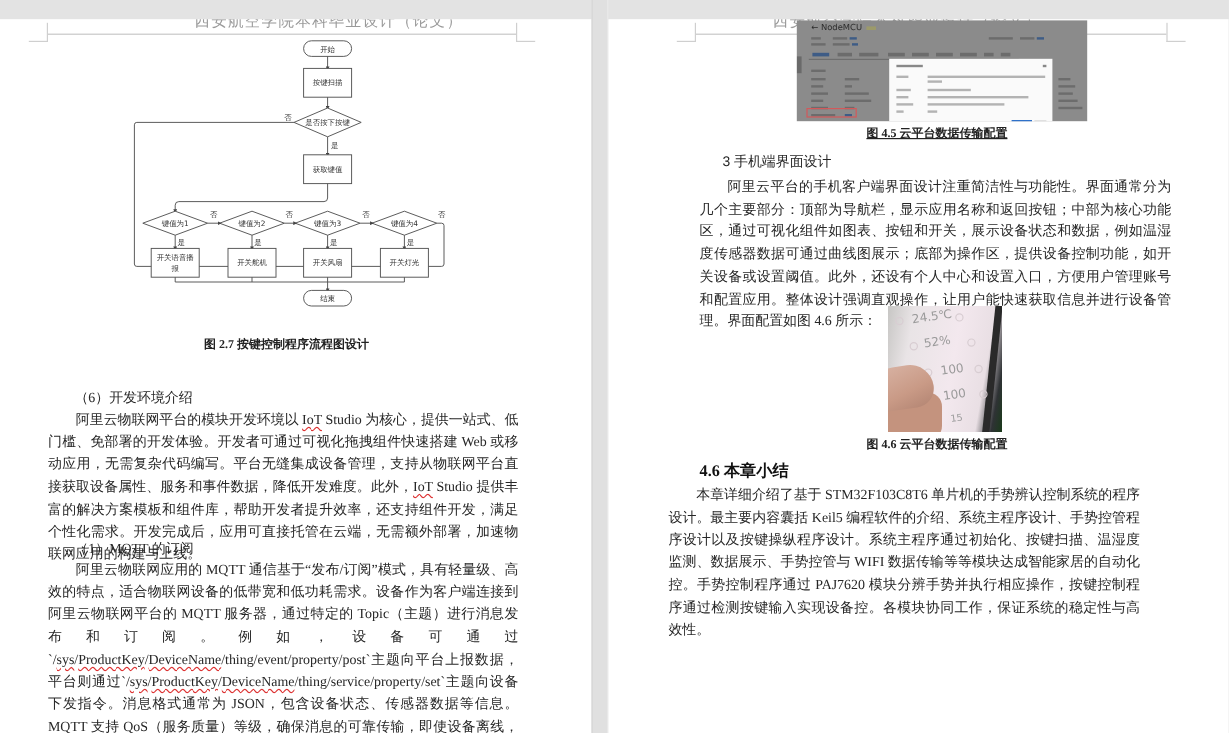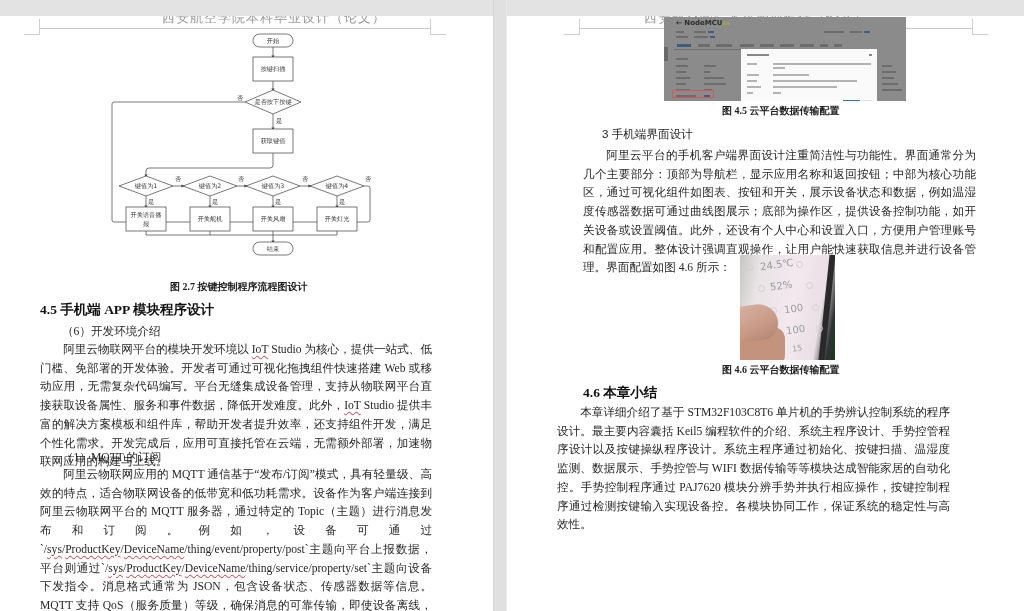--- a/index.html
+++ b/index.html
@@ -23,21 +23,21 @@
   .caption { position: absolute; font-weight: bold; font-size: 10px; color: #222; white-space: nowrap; text-align: center; }
   .sub { position: absolute; font-size: 11.6px; color: #262626; white-space: nowrap; }
   .sq { text-decoration: underline wavy #d33; text-underline-offset: 2px; text-decoration-thickness: 1px; }
 
   
   #flowchart { position: absolute; left: 108px; top: 14px; width: 280px; height: 244px; }
   .fc-text { font-family: "DejaVu Sans", sans-serif; font-size: 6.2px; fill: #333; }
 
   
   #fig45 { position: absolute; left: 664px; top: 17px; width: 242px; height: 84px; background: #8b8b8b; overflow: hidden; }
-  .nm-title { position: absolute; left: 12px; top: 2px; color: #2c2c2c; font-family: "DejaVu Sans", sans-serif; font-weight: bold; font-size: 7px; }
+  .nm-title { position: absolute; left: 12px; top: 2px; color: #2c2c2c; font-family: "DejaVu Sans", sans-serif; font-weight: normal; font-size: 7px; }
   .nm-tag { position: absolute; left: 58px; top: 5px; width: 8px; height: 3px; background: #9c9a6a; }
   .nm-row { position: absolute; height: 2px; background: #6c6c6c; }
   .nm-blue { position: absolute; height: 2px; background: #3e5c86; }
   .nm-tabs { position: absolute; left: 10px; top: 26px; width: 175px; height: 7px; border-bottom: 1px solid #6e6e6e; }
   .nm-tab { position: absolute; top: 1px; height: 3px; background: #6c6c6c; }
   .nm-dialog { position: absolute; left: 77px; top: 32px; width: 136px; height: 58px; background: #fafafa; }
   .nm-dlg-line { position: absolute; height: 2px; background: #b3b3b3; }
   .nm-dlg-btn { position: absolute; left: 102px; top: 51px; width: 17px; height: 5px; background: #2f71c9; }
   .nm-dlg-btn2 { position: absolute; left: 121px; top: 51px; width: 10px; height: 5px; background: #e0e0e0; }
   .nm-red { position: absolute; left: 8px; top: 73px; width: 42px; height: 8px; border: 1px solid #d2595b; }
@@ -138,21 +138,20 @@
       <text class="fc-text" x="102" y="191">开关舵机</text>
       <text class="fc-text" x="165" y="191">开关风扇</text>
       <text class="fc-text" x="229" y="191">开关灯光</text>
 
       <text class="fc-text" x="165" y="221">结束</text>
     </g>
   </svg>
 
   <div class="caption" style="left:170px; top:264px;">图 2.7 按键控制程序流程图设计</div>
 
-  <div class="h2" style="left:40px; top:285px;">4.5  手机端 APP 模块程序设计</div>
 
   <div class="sub" style="left:62px; top:308px;">（6）开发环境介绍</div>
 
   <div class="text indent" style="left:40px; top:325px; width:392px;"><span>阿里云物联网平台的模块开发环境以 </span><span class="sq">IoT</span><span> Studio 为核心，提供一站式、低门槛、免部署的开发体验。开发者可通过可视化拖拽组件快速搭建 Web 或移动应用，无需复杂代码编写。平台无缝集成设备管理，支持从物联网平台直接获取设备属性、服务和事件数据，降低开发难度。此外，</span><span class="sq">IoT</span><span> Studio 提供丰富的解决方案模板和组件库，帮助开发者提升效率，还支持组件开发，满足个性化需求。开发完成后，应用可直接托管在云端，无需额外部署，加速物联网应用的构建与上线。</span></div>
 
   <div class="sub" style="left:62px; top:434px;">（1）MQTT 的订阅</div>
 
   <div class="text indent" style="left:40px; top:450px; width:392px;"><span>阿里云物联网应用的 MQTT 通信基于“发布/订阅”模式，具有轻量级、高效的特点，适合物联网设备的低带宽和低功耗需求。设备作为客户端连接到阿里云物联网平台的 MQTT 服务器，通过特定的 Topic（主题）进行消息发布和订阅。例如，设备可通过`/</span><span class="sq">sys</span><span>/</span><span class="sq">ProductKey</span><span>/</span><span class="sq">DeviceName</span><span>/thing/event/property/post`主题向平台上报数据，平台则通过`/</span><span class="sq">sys</span><span>/</span><span class="sq">ProductKey</span><span>/</span><span class="sq">DeviceName</span><span>/thing/service/property/set`主题向设备下发指令。消息格式通常为 JSON，包含设备状态、传感器数据等信息。MQTT 支持 </span><span class="sq">QoS</span><span>（服务质量）等级，确保消息的可靠传输，即使设备离线，平台也能缓存消息并在设备重新连接时推送。云平台数据传输配置如图 29 所示：</span></div>
 </div>
 
@@ -221,21 +220,21 @@
     <div class="nm-dlg-line" style="left:6px; top:31px; width:10px;"></div>
       <div class="nm-dlg-line" style="left:32px; top:31px; width:84px;"></div>
     <div class="nm-dlg-line" style="left:6px; top:37px; width:14px;"></div>
       <div class="nm-dlg-line" style="left:32px; top:37px; width:64px;"></div>
     <div class="nm-dlg-line" style="left:6px; top:43px; width:6px;"></div>
       <div class="nm-dlg-line" style="left:32px; top:43px; width:8px;"></div>
     <div class="nm-dlg-btn"></div>
     <div class="nm-dlg-btn2"></div>
   </div>
 </div>
-<div class="caption" style="left:722px; top:104px;">图 4.5  云平台数据传输配置</div>
+<div class="caption" style="left:722px; top:104px;text-decoration:underline;">图 4.5  云平台数据传输配置</div>
 
 <div class="sub h-sans" style="left:602px; top:127px;">3 手机端界面设计</div>
 
 <div class="text indent" style="left:583px; top:147px; width:393px;">阿里云平台的手机客户端界面设计注重简洁性与功能性。界面通常分为几个主要部分：顶部为导航栏，显示应用名称和返回按钮；中部为核心功能区，通过可视化组件如图表、按钮和开关，展示设备状态和数据，例如温湿度传感器数据可通过曲线图展示；底部为操作区，提供设备控制功能，如开关设备或设置阈值。此外，还设有个人中心和设置入口，方便用户管理账号和配置应用。整体设计强调直观操作，让用户能快速获取信息并进行设备管理。界面配置如图 4.6 所示：</div>
 
 <div id="fig46">
   <div class="ph-edge"></div>
   <div class="ph-dot" style="left:6px; top:9px;"></div>
     <div class="ph-dot" style="left:56px; top:6px;"></div>
   <div class="ph-val" style="left:20px; top:4px; transform:rotate(-8deg);">24.5℃</div>

